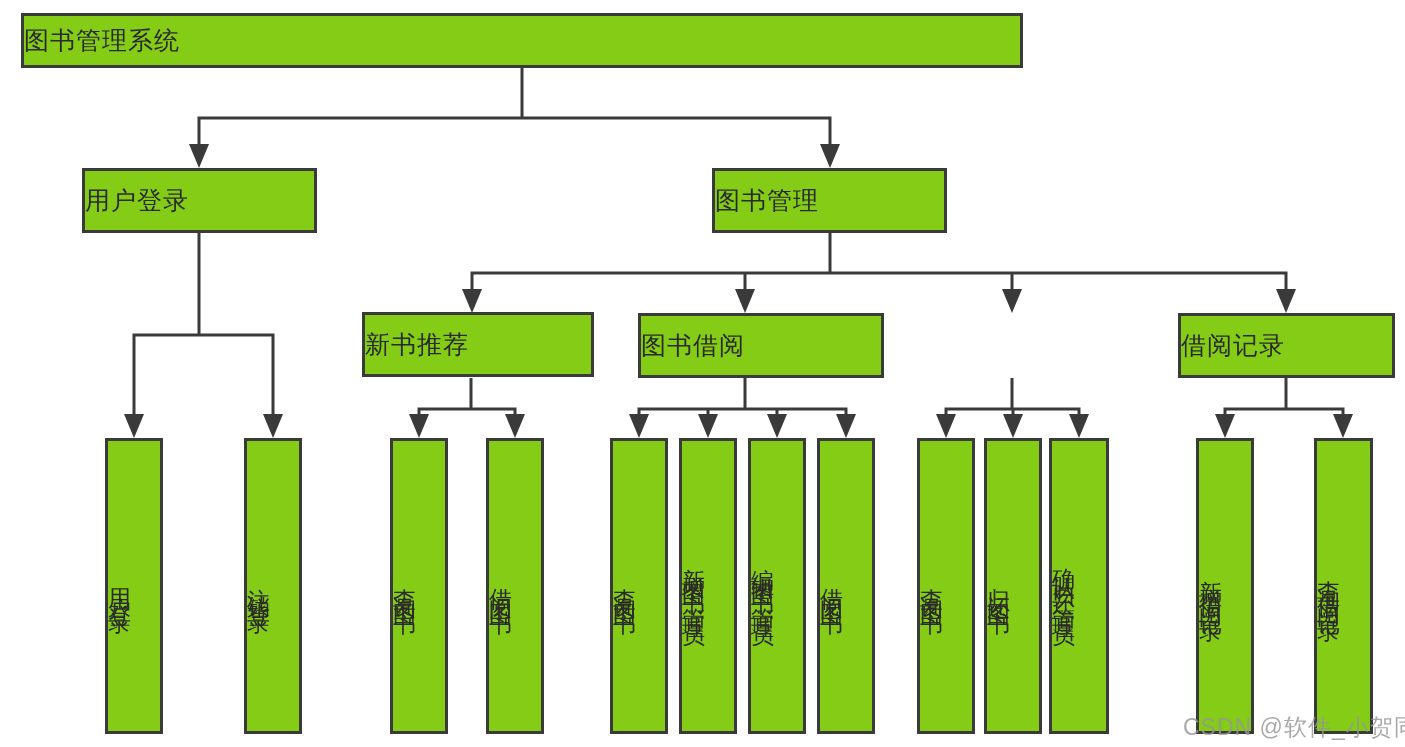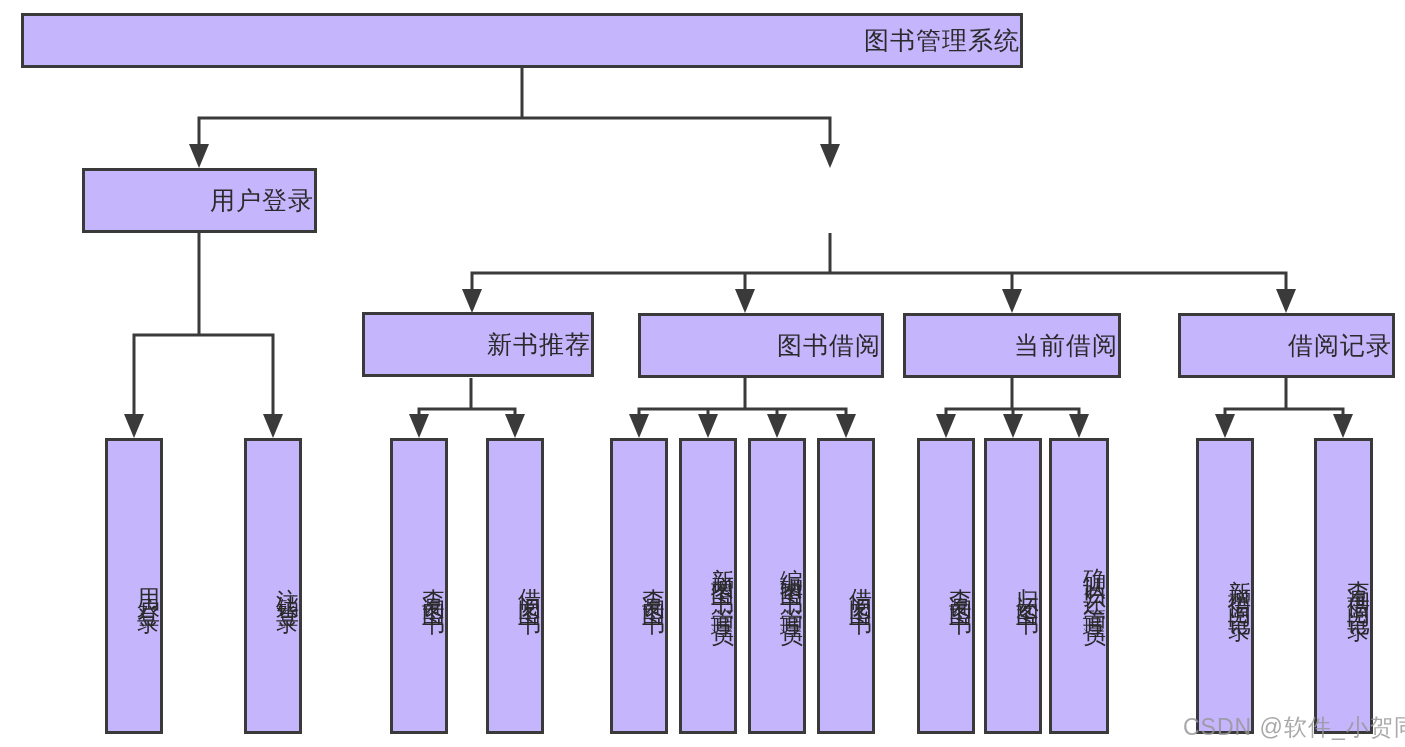--- a/index.html
+++ b/index.html
@@ -7,23 +7,23 @@
     position:relative;
     width:1405px;height:747px;
     background:#ffffff;
     font-family:"Liberation Sans","DejaVu Sans",sans-serif;
     overflow:hidden;
   }
   #connectors{position:absolute;left:0;top:0;width:1405px;height:747px;}
   .box{
     position:absolute;
     box-sizing:border-box;
-    background:#c4b5fd;
+    background:#84cc16;
     border:3px solid #3a3a3a;
-    display:flex;align-items:center;justify-content:flex-end;
+    display:flex;align-items:center;justify-content:flex-start;
     color:#2a2a2a;
   }
   .hlabel{font-size:25px;letter-spacing:1px;white-space:nowrap;}
   .leaf span{
     writing-mode:vertical-rl;
     text-orientation:mixed;
     font-size:23px;
     letter-spacing:8px;
     line-height:1;
     white-space:nowrap;
@@ -82,29 +82,29 @@
     </g>
   </svg>
 
   <div class="box" style="left:21px;top:13px;width:1002px;height:55px">
     <span class="hlabel">图书管理系统</span>
   </div>
 
   <div class="box" style="left:82px;top:168px;width:235px;height:65px">
     <span class="hlabel">用户登录</span>
   </div>
+  <div class="box" style="left:712px;top:168px;width:235px;height:65px">
+    <span class="hlabel">图书管理</span>
+  </div>
 
   <div class="box" style="left:362px;top:312px;width:232px;height:65px">
     <span class="hlabel">新书推荐</span>
   </div>
   <div class="box" style="left:638px;top:313px;width:246px;height:65px">
     <span class="hlabel">图书借阅</span>
-  </div>
-  <div class="box" style="left:903px;top:313px;width:218px;height:65px">
-    <span class="hlabel">当前借阅</span>
   </div>
   <div class="box" style="left:1178px;top:313px;width:217px;height:65px">
     <span class="hlabel">借阅记录</span>
   </div>
 
   <div class="box leaf" style="left:105px;top:438px;width:58px;height:296px">
     <span>用户登录</span>
   </div>
   <div class="box leaf" style="left:244px;top:438px;width:58px;height:296px">
     <span>注销登录</span>

